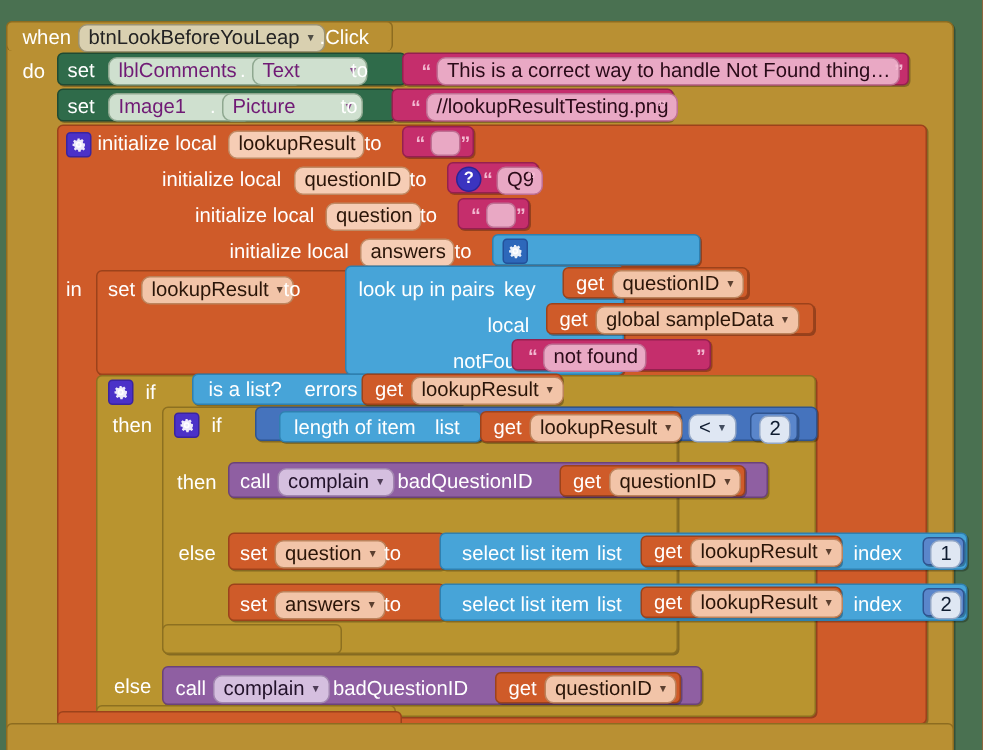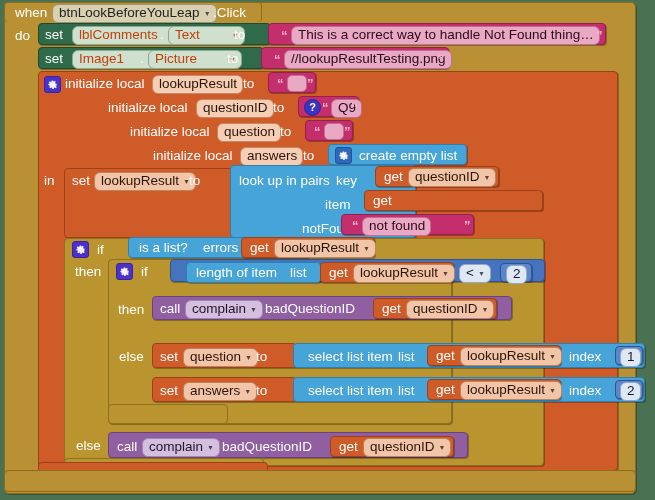--- a/index.html
+++ b/index.html
@@ -3,21 +3,21 @@
 <meta charset="utf-8">
 <style>
   html,body{margin:0;padding:0;}
   body{
     width:655px;height:500px;overflow:hidden;
     background:#4a7151;
     font-family:"Liberation Sans", sans-serif;
     font-size:13px;
     -webkit-font-smoothing:antialiased;
   }
-  #canvas{position:relative;width:655px;height:356px;}
+  #canvas{position:relative;width:655px;height:356px;margin-top:12px;}
 
   
   .blk{position:absolute;box-sizing:border-box;border-radius:4px;}
   .lbl{position:absolute;color:#ffffff;white-space:nowrap;font-size:13.5px;line-height:1;}
 
   
   .chip{
     display:inline-flex;align-items:center;gap:4px;
     padding:1px 5px 2px 6px;border-radius:6px;
     font-size:13.5px;line-height:1;white-space:nowrap;
@@ -30,21 +30,21 @@
   
   .c-event{background:#b99033;border:1px solid #8d6c20;}
   .c-ctrl {background:#b9942f;border:1px solid #8d7020;}
   .c-set  {background:#2f6b4a;border:1px solid #1f4a33;}
   .c-var  {background:#cf5b29;border:1px solid #9c421b;}
   .c-text {background:#c52e6c;border:1px solid #95204f;}
   .c-list {background:#47a4d8;border:1px solid #2f80b0;}
   .c-math {background:#4573bd;border:1px solid #2f5490;}
   .c-proc {background:#8f5fa2;border:1px solid #6b4279;}
   .chip-event{background:#d9d0b0;color:#232323;border:1px solid #9c9273;}
-  .chip-set  {background:#cfe0cf;color:#c2410c;border:1px solid #8fa890;gap:32px;}
+  .chip-set  {background:#cfe0cf;color:#701a75;border:1px solid #8fa890;gap:32px;}
   .chip-var  {background:#f6cdb5;color:#2a1508;border:1px solid #c08a64;}
   .chip-varo {background:#f2c4a8;color:#2a1508;border:1px solid #bc835c;}
   .chip-text {background:#e9a8c4;color:#2a0a18;border:1px solid #bf6f93;}
   .chip-proc {background:#d5bfdf;color:#22122a;border:1px solid #a286b0;}
   .chip-math {background:#dfe7f3;color:#0f1c30;border:1px solid #93a7c6;}
   .chip-empty{background:#e9a8c4;border:1px solid #bf6f93;width:18px;height:15px;border-radius:5px;display:inline-block;}
 
   
   .gear{
     position:absolute;width:15px;height:15px;border-radius:3px;
@@ -190,51 +190,56 @@
       </span>
   </div>
   <div class="lbl" style="left:303px;top:149px;">to</div>
   <div class="blk c-list shadow" style="left:328px;top:144px;width:139px;height:21px;"></div>
   <div class="gear" style="left:335px;top:147px;background:#2d68ba;border-color:#23519a;">
     <svg width="11" height="11" viewBox="0 0 16 16">
         <path fill="#fff" d="M8 5.2A2.8 2.8 0 1 0 8 10.8 2.8 2.8 0 0 0 8 5.2zm0 4.2A1.4 1.4 0 1 1 8 6.6a1.4 1.4 0 0 1 0 2.8z"></path>
         <path fill="#fff" opacity=".9" d="M14 9.1V6.9l-1.7-.3a4.6 4.6 0 0 0-.5-1.2l1-1.4-1.5-1.5-1.4 1a4.6 4.6 0 0 0-1.2-.5L9.1 2H6.9l-.3 1.7a4.6 4.6 0 0 0-1.2.5l-1.4-1-1.5 1.5 1 1.4a4.6 4.6 0 0 0-.5 1.2L2 6.9v2.2l1.7.3c.1.4.3.8.5 1.2l-1 1.4 1.5 1.5 1.4-1c.4.2.8.4 1.2.5l.3 1.7h2.2l.3-1.7c.4-.1.8-.3 1.2-.5l1.4 1 1.5-1.5-1-1.4c.2-.4.4-.8.5-1.2L14 9.1z"></path>
       </svg>
   </div>
-  <div class="lbl" style="left:359px;top:149px;">create empty list</div>
 
   <div class="lbl" style="left:44px;top:174px;">in</div>
 
   <div class="blk c-var shadow" style="left:64px;top:168px;width:170px;height:70px;"></div>
   <div class="lbl" style="left:72px;top:174px;">set</div>
   <div class="chipwrap" style="left:94px;top:172px;">
     <span class="chip chip-varo">
         <span>lookupResult</span>
         <span class="caret">▼</span>
       </span>
   </div>
   <div class="lbl" style="left:189px;top:174px;">to</div>
 
   <div class="blk c-list shadow" style="left:230px;top:165px;width:186px;height:73px;"></div>
   <div class="lbl" style="left:239px;top:174px;">look up in pairs</div>
   <div class="lbl" style="left:336px;top:174px;">key</div>
-  <div class="lbl" style="left:325px;top:198px;">item</div>
+  <div class="lbl" style="left:325px;top:198px;">local</div>
   <div class="lbl" style="left:302px;top:222px;">notFound</div>
 
   <div class="blk c-var shadow" style="left:375px;top:166px;width:124px;height:21px;"></div>
   <div class="lbl" style="left:384px;top:170px;">get</div>
   <div class="chipwrap" style="left:408px;top:168px;">
     <span class="chip chip-varo">
         <span>questionID</span>
         <span class="caret">▼</span>
       </span>
   </div>
 
   <div class="blk c-var shadow" style="left:364px;top:190px;width:179px;height:21px;"></div>
   <div class="lbl" style="left:373px;top:194px;">get</div>
+  <div class="chipwrap" style="left:397px;top:192px;">
+    <span class="chip chip-varo">
+        <span>global sampleData</span>
+        <span class="caret">▼</span>
+      </span>
+  </div>
 
   <div class="blk c-text shadow" style="left:341px;top:214px;width:133px;height:21px;"></div>
   <div class="quote" style="left:352px;top:219px;">“</div>
   <div class="chipwrap" style="left:362px;top:217px;">
     <span class="chip chip-text">
         <span>not found</span>
       </span>
   </div>
   <div class="quote" style="left:464px;top:219px;">”</div>
 

